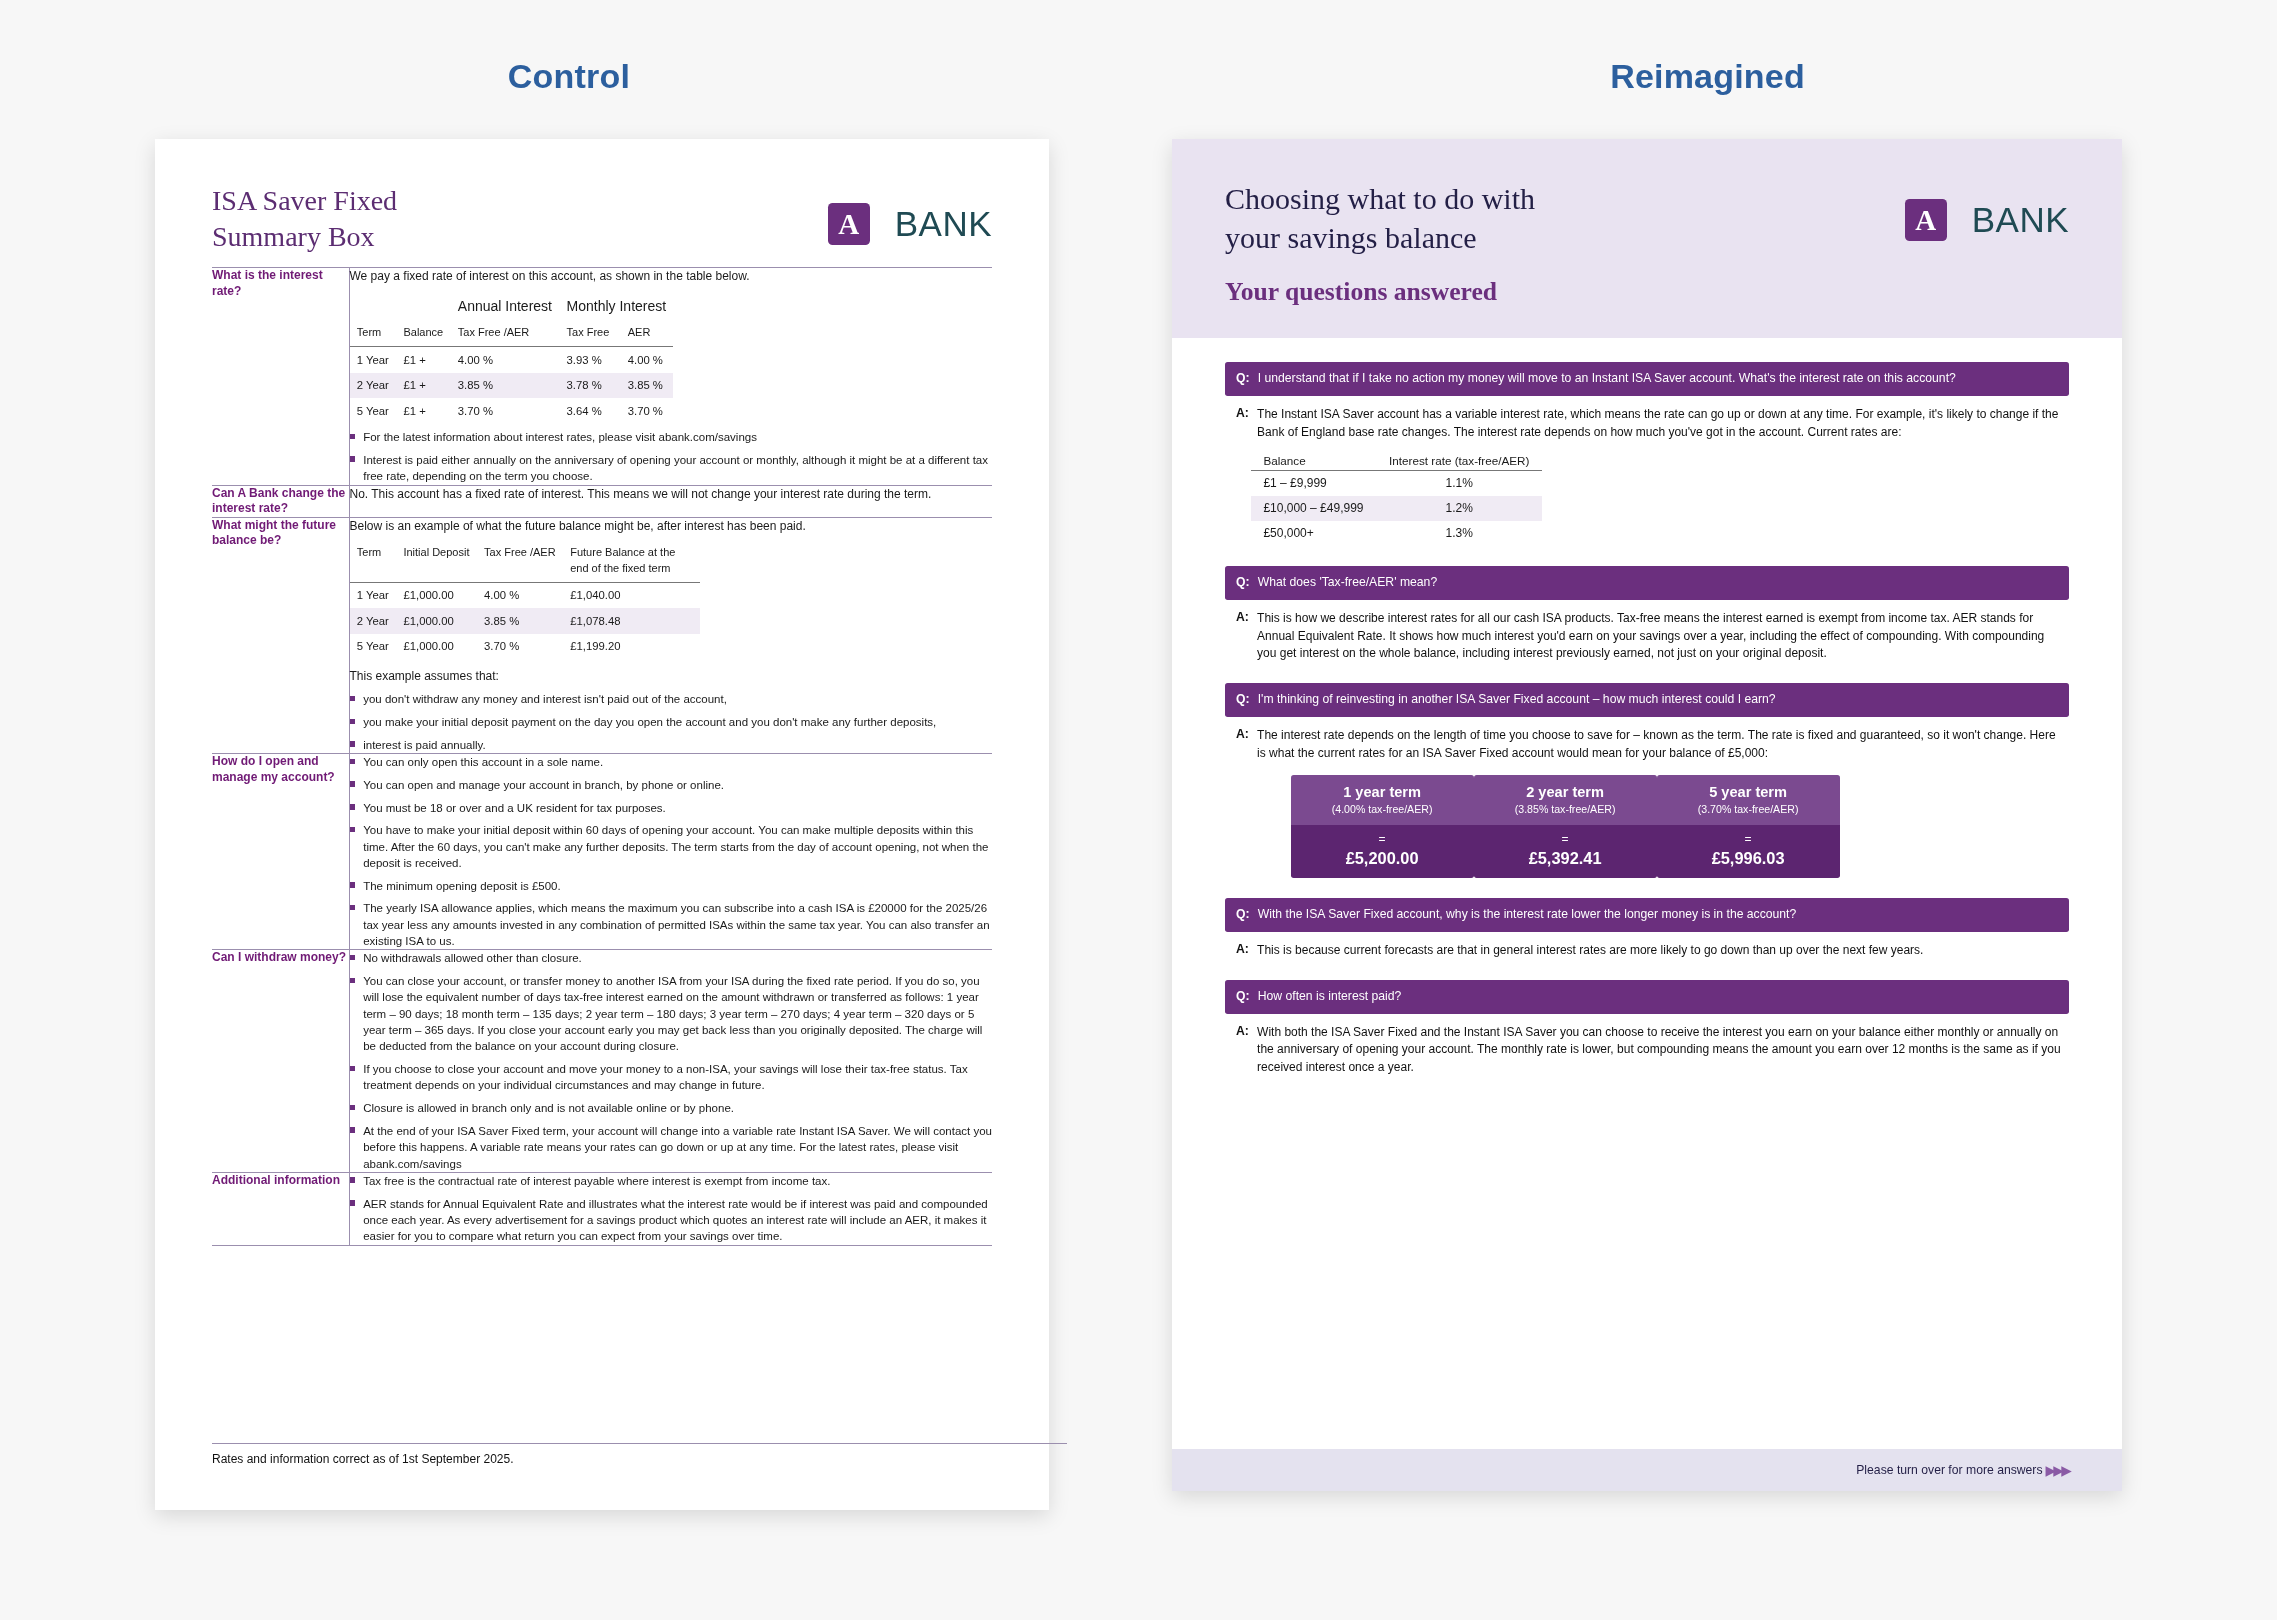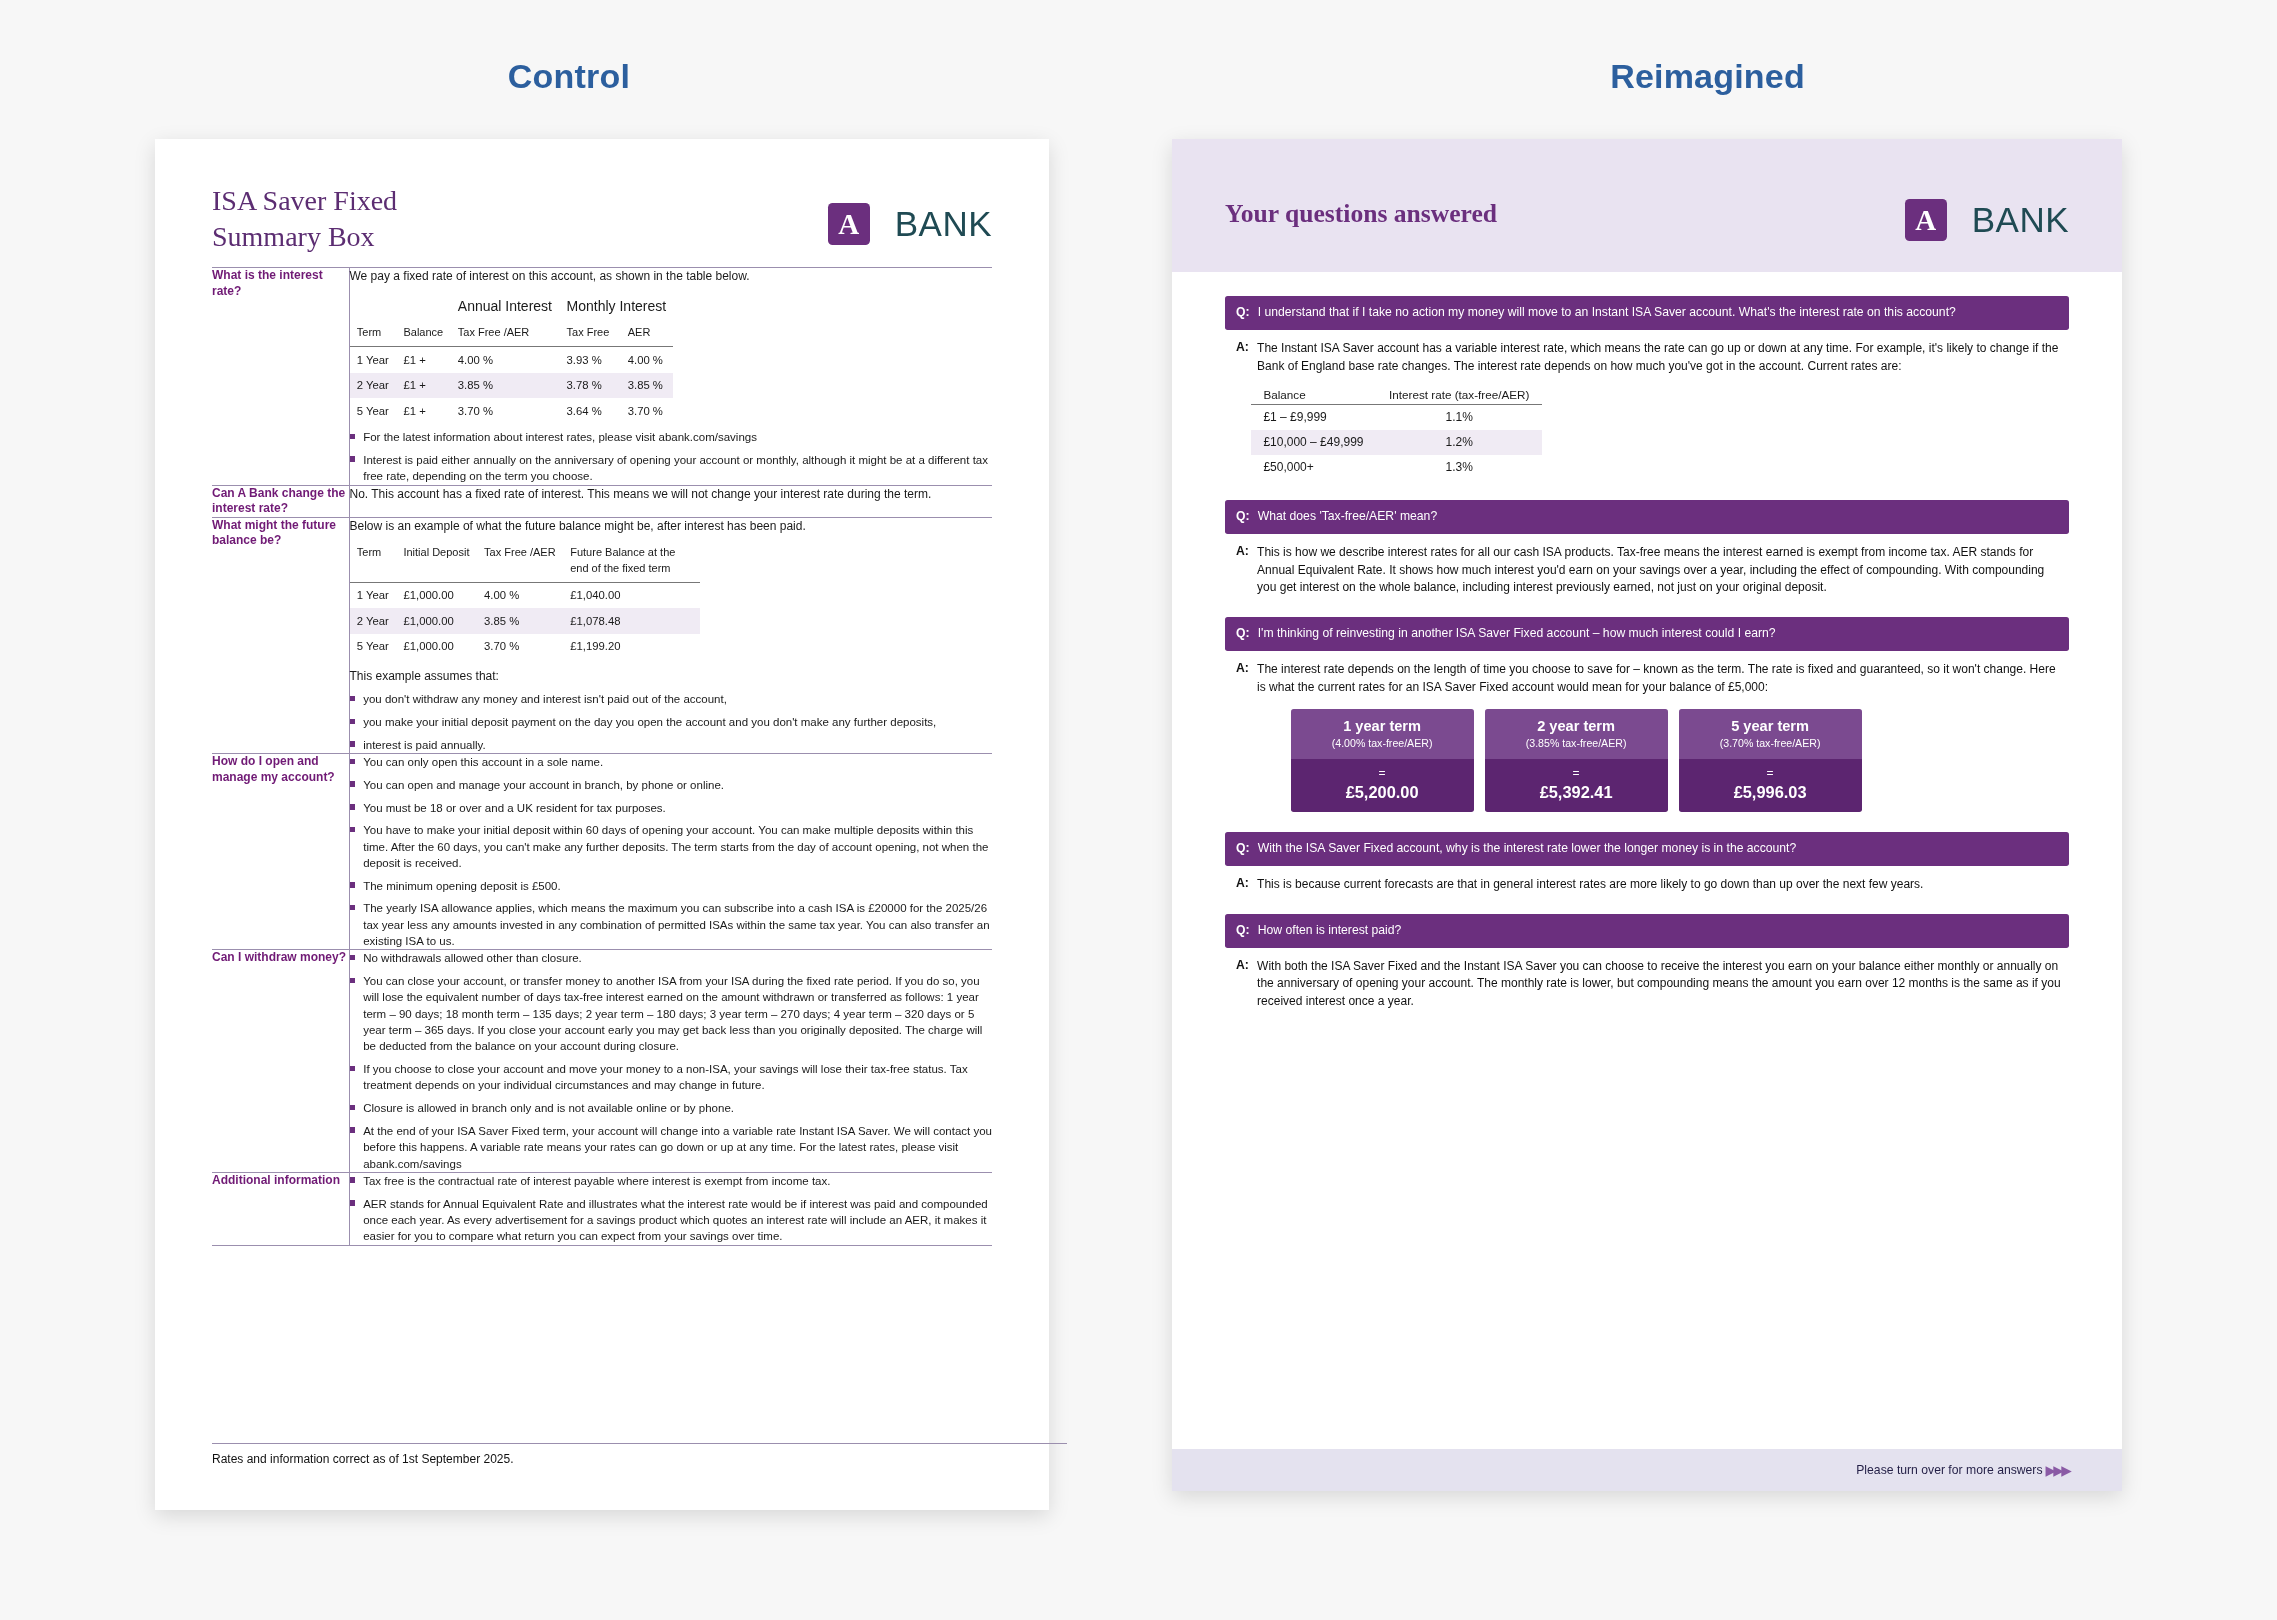--- a/index.html
+++ b/index.html
@@ -137,21 +137,21 @@
   .ans .amark { font-weight: bold; color: #111; flex: 0 0 auto; font-size: 12.2px; }
   .ans .atext { font-size: 12px; line-height: 1.46; color: #111; }
 
   table.rei-rates { border-collapse: collapse; margin: 12.8px 0 0 25.6px; font-size: 12px; }
   table.rei-rates th { font-weight: normal; font-size: 11.7px; padding: 0 12.8px 2.7px 12.8px; text-align: center; }
   table.rei-rates td { padding: 5.5px 12.8px; }
   table.rei-rates td.lbl { text-align: left; }
   table.rei-rates td.val { text-align: center; }
   .rr-head-rule { border-bottom: 0.9px solid #777; }
 
-  .term-cards { display: flex; gap: 11px; margin: 12.8px 0 0 25.6px; padding-left: 40px; }
+  .term-cards { display: flex; margin: 12.8px 0 0 25.6px; padding-left: 40px; }
   .term-card { width: 183px; border-radius: 2.7px; overflow: hidden; text-align: center; }
   .tc-top { background: #7b4a90; color: #fff; padding: 9.1px 5.5px 10px; }
   .tc-top .t1 { font-size: 14.6px; font-weight: bold; }
   .tc-top .t2 { font-size: 10.6px; margin-top: 2.7px; }
   .tc-bot { background: #5c2570; color: #fff; padding: 7.3px 5.5px 10px; }
   .tc-bot .eq { font-size: 12px; }
   .tc-bot .amt { font-size: 16.4px; font-weight: bold; margin-top: 2.7px; }
 
   .rei-footer {
     position: absolute; left: 0; right: 0; bottom: 0;
@@ -318,20 +318,24 @@
     </tbody>
       </table>
   </div>
 
   <div class="ctl-footer">Rates and information correct as of 1st September 2025.</div>
 </div>
 
 <div class="page" id="page-reimagined">
   <div class="rei-header">
     <div>
+      <div class="rei-title">
+        <div>Choosing what to do with</div>
+        <div>your savings balance</div>
+      </div>
       <div class="rei-sub">Your questions answered</div>
     </div>
     <div class="bank-logo">
       <div class="mark"></div>
       <div class="word">BANK</div>
     </div>
   </div>
 
   <div class="rei-body">
 

